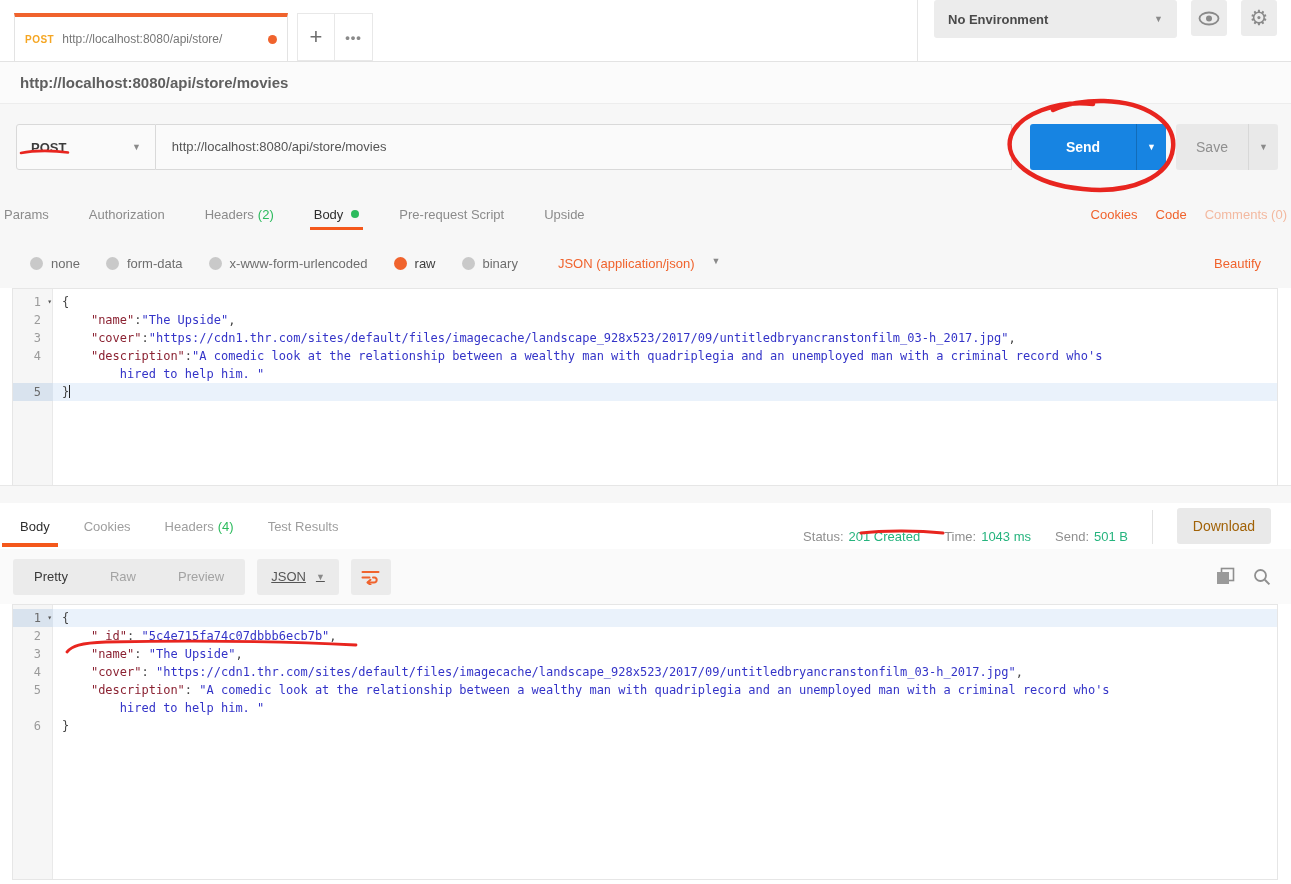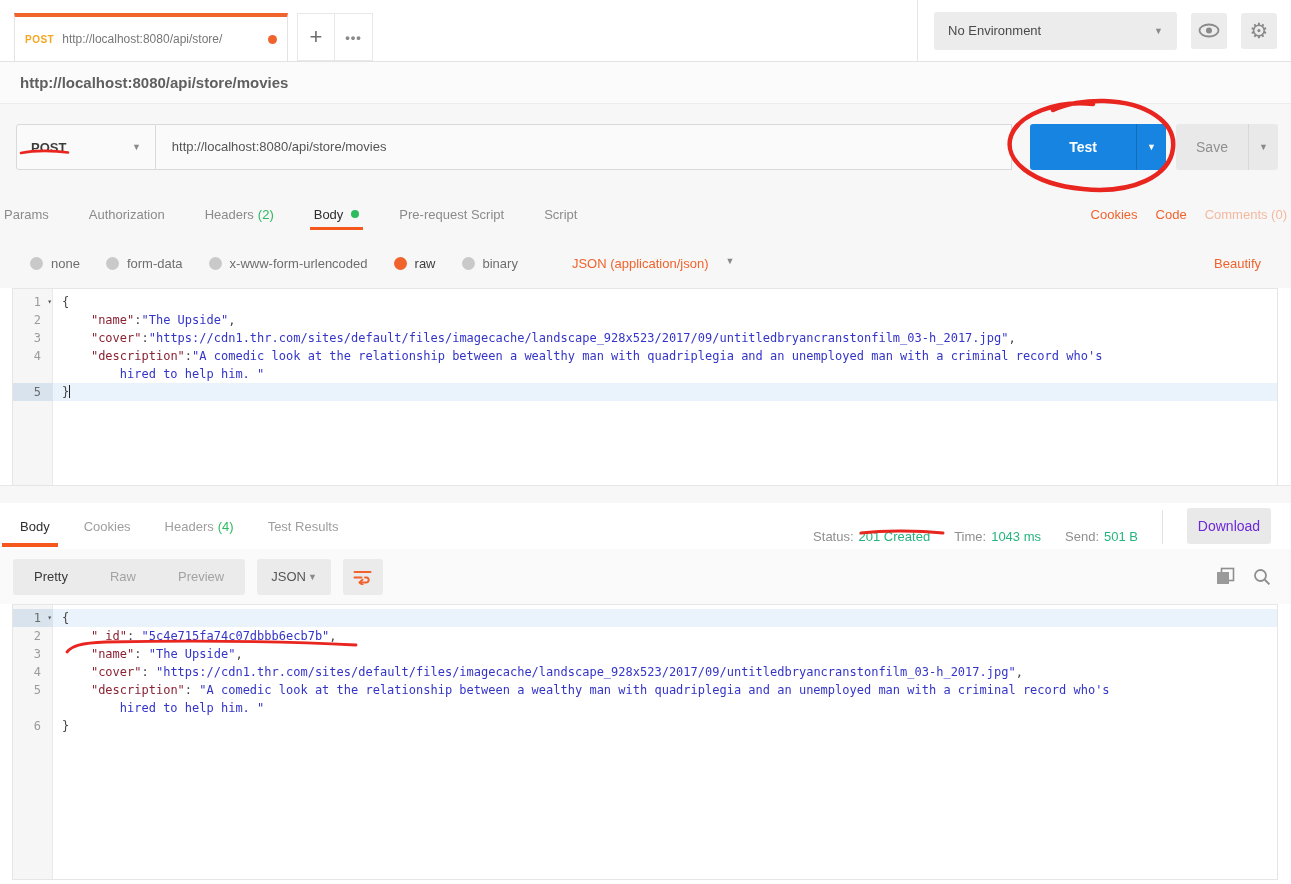--- a/index.html
+++ b/index.html
@@ -12,21 +12,21 @@
   .tabs-area { flex:1; display:flex; align-items:flex-end; padding-left:14px; }
   .req-tab { width:274px; height:48px; background:#fff; border:1px solid #e3e3e3; border-bottom:none;
              border-top:4px solid #f0632d; display:flex; align-items:center; gap:8px; padding:0 10px; }
   .req-tab .method { color:#f5a623; font-size:10px; font-weight:bold; letter-spacing:.5px; }
   .req-tab .tab-url { color:#777; font-size:12px; white-space:nowrap; overflow:hidden; flex:1; }
   .unsaved-dot { width:9px; height:9px; border-radius:50%; background:#f0632d; flex-shrink:0; }
   .tabbar-btn { width:38px; height:48px; background:#fff; border:1px solid #e8e8e8; display:flex;
                 align-items:center; justify-content:center; color:#6e6e6e; }
   .tabbar-btn.plus { margin-left:9px; font-size:22px; font-weight:300; }
   .tabbar-btn.more { border-left:none; font-size:13px; letter-spacing:1px; font-weight:bold; color:#8a8a8a; }
-  .env-area { width:374px; border-left:1px solid #e5e5e5; display:flex; align-items:center; gap:14px; padding:0 14px 0 16px; }
+  .env-area { width:374px; border-left:1px solid #e5e5e5; display:flex; align-items:flex-start; gap:14px; padding:0 14px 0 16px;font-weight:bold; }
   .env-select { flex:1; height:38px; background:#ececec; border-radius:3px; display:flex; align-items:center;
                 justify-content:space-between; padding:0 14px; color:#4a4a4a; font-size:13px; cursor:pointer; }
   .chev { color:#8a8a8a; font-size:9px; }
   .icon-btn { width:36px; height:36px; background:#ececec; border-radius:3px; display:flex; align-items:center;
               justify-content:center; color:#8a8a8a; cursor:pointer; flex-shrink:0; }
   .gear-glyph { font-size:21px; color:#8a8a8a; }
 
   
   .title-row { height:42px; background:#fbfbfb; border-bottom:1px solid #ededed; line-height:41px;
                padding-left:20px; font-size:15px; font-weight:bold; color:#5f5f5f; }
@@ -61,21 +61,21 @@
   .olink { color:#f0632d; cursor:pointer; }
   .olink.muted { color:#f3b9a0; }
 
   
   .radio-row { height:50px; background:#f7f7f7; display:flex; align-items:center; padding:0 20px 0 30px; font-size:13px; }
   .radio-item { display:flex; align-items:center; margin-right:26px; cursor:pointer; }
   .radio-dot { width:13px; height:13px; border-radius:50%; background:#c9c9c9; }
   .radio-item.sel .radio-dot { background:#f0632d; }
   .radio-item span.lbl { color:#6e6e6e; margin-left:8px; }
   .radio-item.sel span.lbl { color:#3f3f3f; }
-  .type-select { display:flex; align-items:flex-start; gap:17px; margin-left:28px; cursor:pointer; }
+  .type-select { display:flex; align-items:flex-start; gap:17px; margin-left:14px; cursor:pointer; }
   .type-select .tlabel { color:#f0632d; }
   .beautify { margin-left:auto; color:#f0632d; margin-right:10px; cursor:pointer; }
 
   
   .editor { margin:0 13px 0 12px; background:#fff; border:1px solid #e6e6e6; position:relative;
             font-family:"DejaVu Sans Mono","Liberation Mono",monospace; font-size:12px; overflow:hidden; }
   .editor .gutter-bg { position:absolute; left:0; top:0; bottom:0; width:40px; background:#f6f6f6; border-right:1px solid #e9e9e9; }
   .editor .rows { position:relative; padding-top:4px; }
   .code-row { display:flex; height:18px; line-height:18px; }
   .code-row.active { background:#eaf2fb; }
@@ -96,30 +96,30 @@
   .resp-meta { height:46px; background:#fff; display:flex; align-items:center; padding:0 20px; font-size:13px; }
   .resp-tab { color:#9e9e9e; margin-right:34px; position:relative; height:46px; display:flex; align-items:center; cursor:pointer; }
   .resp-tab .count { color:#2cbb5d; margin-left:4px; }
   .resp-tab.active { color:#2e2e2e; }
   .resp-tab.active::after { content:""; position:absolute; left:-18px; right:-8px; bottom:2px; height:4px; background:#f4581c; }
   .resp-right { margin-left:auto; display:flex; align-items:flex-end; gap:24px; }
   .meta-pair { display:flex; gap:5px; }
   .meta-label { color:#8f8f8f; }
   .meta-val { color:#26b47e; }
   .vdiv { width:1px; height:34px; background:#e2e2e2; }
-  .download-btn { width:84px; height:36px; background:#e9e9e9; border-radius:3px; color:#6d28d9; font-size:14px;
+  .download-btn { width:94px; height:36px; background:#e9e9e9; border-radius:3px; color:#a16207; font-size:14px;
                   display:flex; align-items:center; justify-content:center; cursor:pointer; }
 
   
   .resp-toolbar { height:55px; background:#fafafa; display:flex; align-items:center; padding:0 20px 0 13px; }
   .seg { background:#ebebeb; border-radius:3px; height:36px; display:flex; align-items:center; }
   .seg span { padding:0 21px; font-size:13px; color:#a3a3a3; cursor:pointer; }
   .seg span.active { color:#3a3a3a; }
   .json-select { height:36px; background:#ebebeb; border-radius:3px; margin-left:12px; padding:0 14px;
-                 display:flex; align-items:center; gap:2px; font-size:13px; color:#555; cursor:pointer; }
+                 display:flex; align-items:center; gap:10px; font-size:13px; color:#555; cursor:pointer;text-decoration:underline; }
   .wrap-btn { width:40px; height:36px; background:#ebebeb; border-radius:3px; margin-left:12px;
               display:flex; align-items:center; justify-content:center; cursor:pointer; }
   .resp-icons { margin-left:auto; display:flex; align-items:center; gap:18px; color:#8a8a8a; }
   .resp-icons .ic { cursor:pointer; display:flex; }
 
   
   .ann { position:absolute; pointer-events:none; z-index:30; }
 </style>
 </head>
 <body>
@@ -159,21 +159,21 @@
 
   <div class="title-row">http://localhost:8080/api/store/movies</div>
 
   <div class="builder">
     <div class="method-select">
       <span class="mtext">POST</span>
       <span class="chev">▼</span>
     </div>
     <div class="url-input">http://localhost:8080/api/store/movies</div>
     <div class="send-group">
-      <div class="send-main">Test</div>
+      <div class="send-main">Send</div>
       <div class="send-caret">
         <span class="chev">▼</span>
       </div>
     </div>
     <div class="save-group">
       <div class="save-main">Save</div>
       <div class="save-caret">
         <span class="chev">▼</span>
       </div>
     </div>
@@ -191,21 +191,21 @@
       <span class="count">(2)</span>
     </div>
     <div class="rtab active">
       <span>Body</span>
       <span class="body-dot"></span>
     </div>
     <div class="rtab">
       <span>Pre-request Script</span>
     </div>
     <div class="rtab">
-      <span>Script</span>
+      <span>Upside</span>
     </div>
     <div class="req-links">
       <span class="olink">Cookies</span>
       <span class="olink">Code</span>
       <span class="olink muted">Comments (0)</span>
     </div>
   </div>
 
   <div class="radio-row">
     <div class="radio-item">

